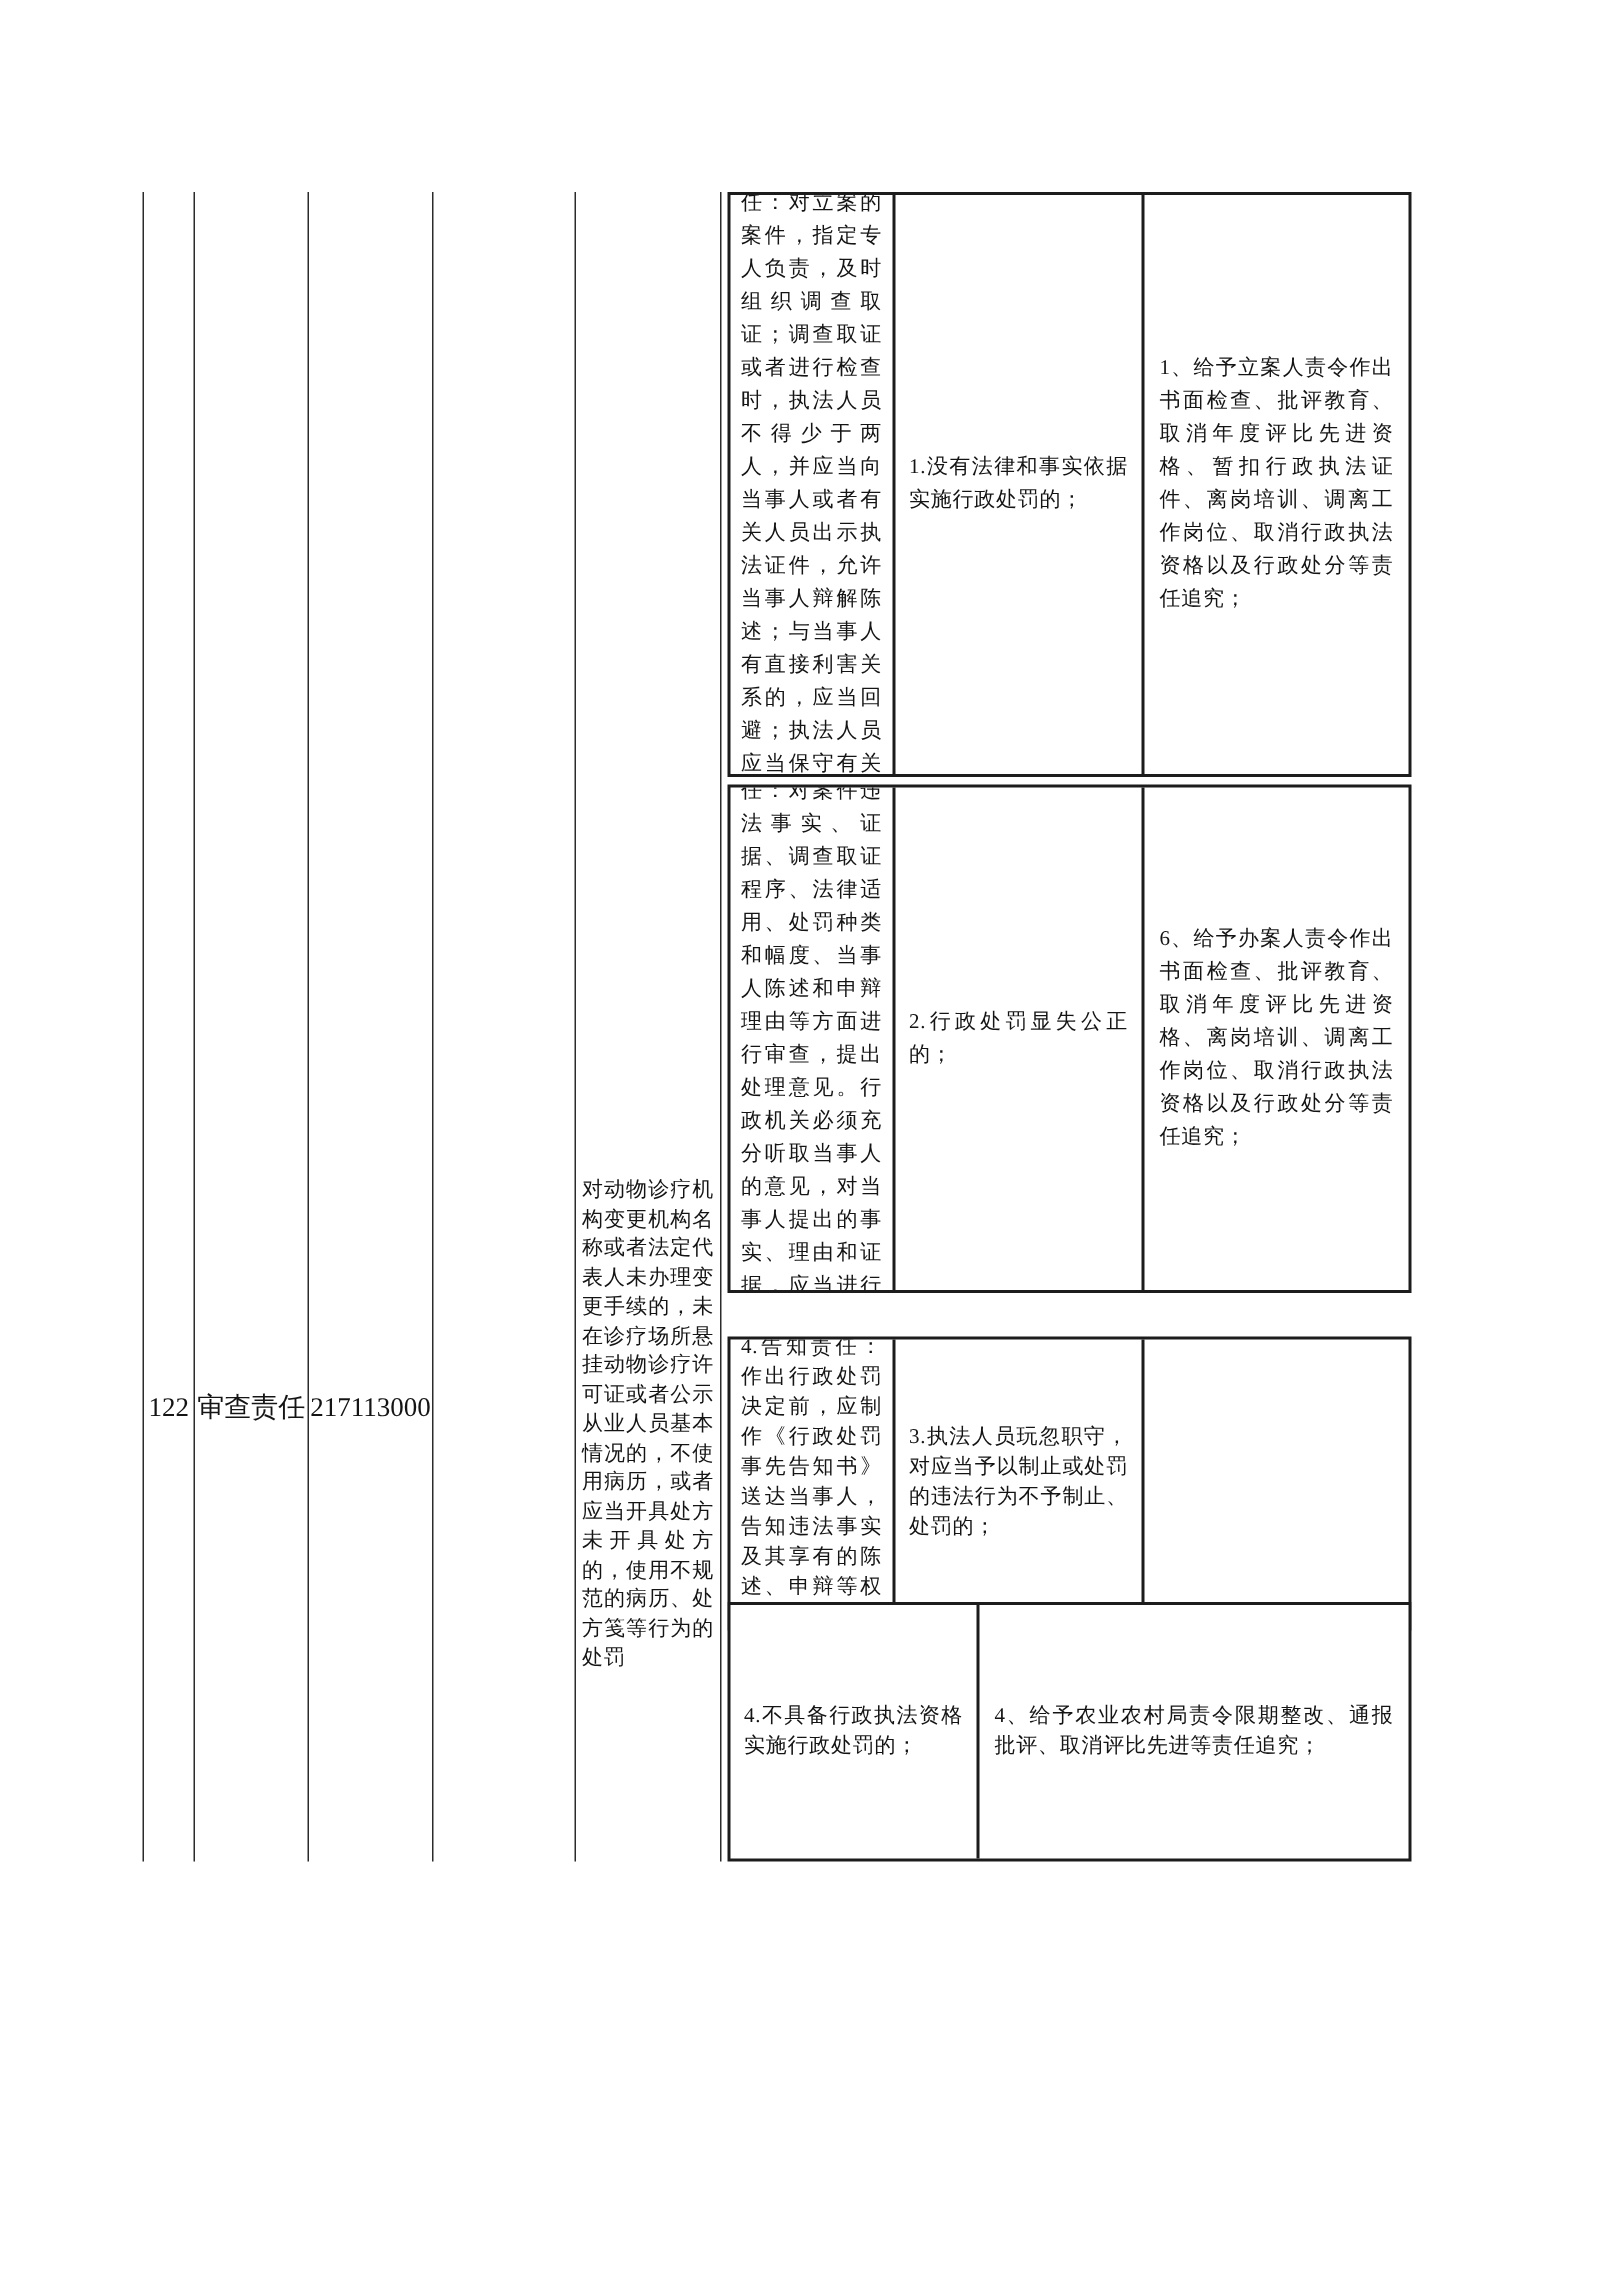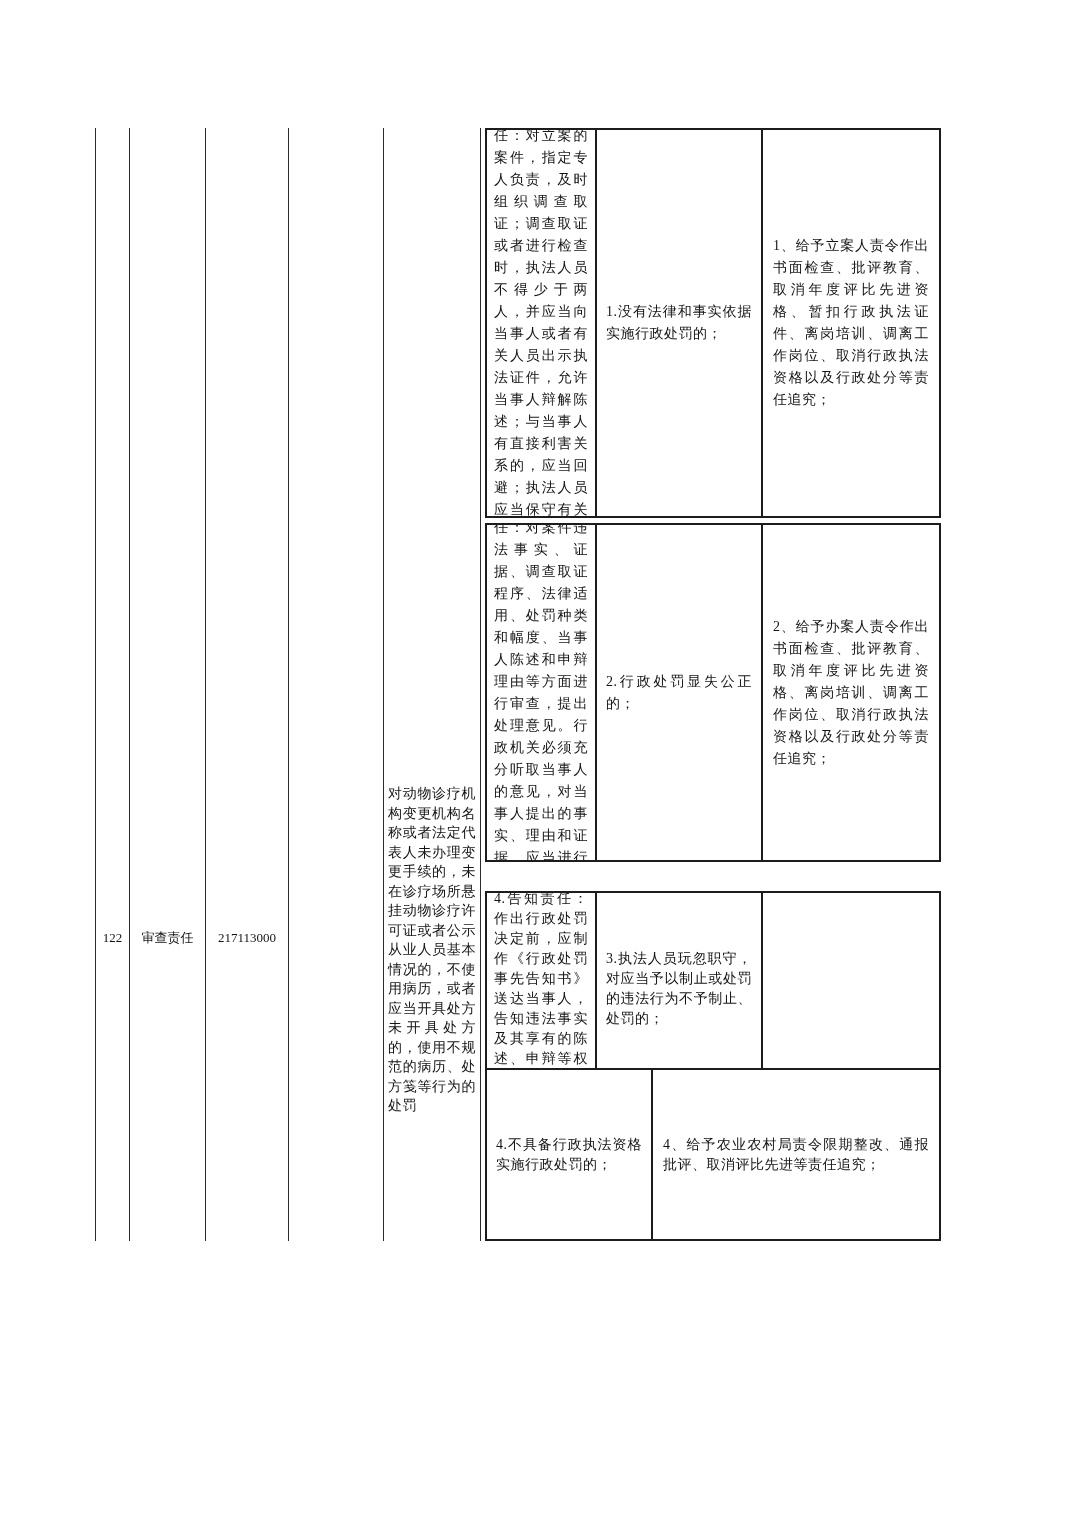--- a/index.html
+++ b/index.html
@@ -10,21 +10,21 @@
   }
   
   .left-region {
     position:absolute; left:95px; top:128px; width:386px; height:1113px;
     display:flex; box-sizing:border-box;
   }
   .lcol { box-sizing:border-box; border-left:1.5px solid #2b2b2b; overflow:hidden; }
   .lcol:last-child { border-right:1.5px solid #2b2b2b; }
   .lc1 { width:34px; } .lc2 { width:76px; } .lc3 { width:83px; }
   .lc4 { width:95px; } .lc5 { width:98px; }
-  .lc-val { margin-top:800px; text-align:center; font-size:13px; line-height:20px; white-space:nowrap; }
+  .lc-val { margin-top:800px; text-align:center; font-size:18px; line-height:20px; white-space:nowrap; }
   .item-name {
     margin-top:656px; padding:0 4px; font-size:14px; line-height:19.5px;
     text-align:justify; text-justify:inter-character; letter-spacing:0.5px;
   }
   
   .rbox {
     position:absolute; left:485px; width:456px; box-sizing:border-box;
     border:2px solid #1c1c1c; background:#ffffff; display:flex;
   }
   .rbox-1 { top:128px;  height:390px; }
@@ -77,21 +77,21 @@
   </div>
 
   <div class="rbox rbox-2">
     <div class="cell c-duty">
       <div class="txt">3．审查责任：对案件违法事实、证据、调查取证程序、法律适用、处罚种类和幅度、当事人陈述和申辩理由等方面进行审查，提出处理意见。行政机关必须充分听取当事人的意见，对当事人提出的事实、理由和证据，应当进行复核。</div>
     </div>
     <div class="cell c-sit">
       <div class="txt">2.行政处罚显失公正的；</div>
     </div>
     <div class="cell c-con">
-      <div class="txt">2、给予办案人责令作出书面检查、批评教育、取消年度评比先进资格、离岗培训、调离工作岗位、取消行政执法资格以及行政处分等责任追究；</div>
+      <div class="txt">6、给予办案人责令作出书面检查、批评教育、取消年度评比先进资格、离岗培训、调离工作岗位、取消行政执法资格以及行政处分等责任追究；</div>
     </div>
   </div>
 
   <div class="rbox rbox-3">
     <div class="cell c-duty">
       <div class="txt">4.告知责任：作出行政处罚决定前，应制作《行政处罚事先告知书》送达当事人，告知违法事实及其享有的陈述、申辩等权利。</div>
     </div>
     <div class="cell c-sit">
       <div class="txt">3.执法人员玩忽职守，对应当予以制止或处罚的违法行为不予制止、处罚的；</div>
     </div>

